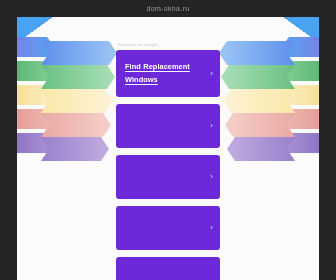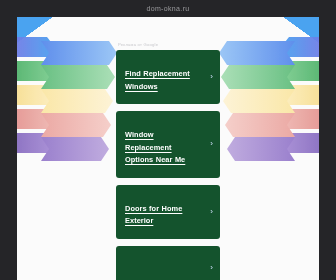--- a/index.html
+++ b/index.html
@@ -87,24 +87,24 @@
     font-size: 4.2px;
     color: #c9c9cd;
     letter-spacing: .2px;
     margin: 0 0 3px 2px;
     white-space: nowrap;
     user-select: none;
   }
 
   .card {
     position: relative;
-    background: #14532d;
+    background: #6d28d9;
     border-radius: 3px;
     margin-bottom: 7px;
-    padding: 18px 18px 11px 9px;
+    padding: 11px 18px 11px 9px;
     box-sizing: border-box;
     min-height: 44px;
     display: flex;
     align-items: center;
     cursor: pointer;
   }
 
   .card-title {
     color: #ffffff;
     font-size: 7.4px;
@@ -226,26 +226,24 @@
     <div class="column">
 
       <div class="ad-label">Реклама от Google</div>
 
       <div class="card">
         <span class="card-title">Find Replacement Windows</span>
         <span class="card-chevron">›</span>
       </div>
 
       <div class="card">
-        <span class="card-title">Window Replacement Options Near Me</span>
-        <span class="card-chevron">›</span>
-      </div>
-
-      <div class="card">
-        <span class="card-title">Doors for Home Exterior</span>
+        <span class="card-chevron">›</span>
+      </div>
+
+      <div class="card">
         <span class="card-chevron">›</span>
       </div>
 
       <div class="card">
         <span class="card-chevron">›</span>
       </div>
 
       <div class="card">
         <span class="card-title"></span>
       </div>

